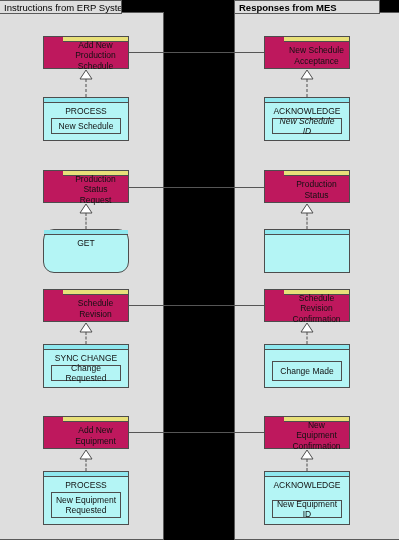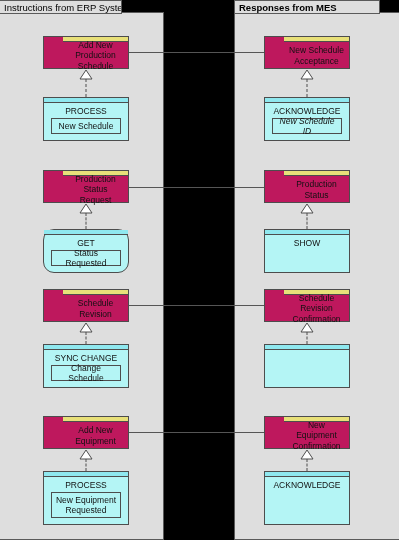--- a/index.html
+++ b/index.html
@@ -189,78 +189,77 @@
 </div>
 <div class="realize" style="left:43px; top:203px; width:86px; height:26px;">
   <svg width="14" height="11" viewBox="0 0 14 11">
     <polygon points="7,1 13,10 1,10" fill="#ffffff" stroke="#4d4d4d" stroke-width="1"></polygon>
   </svg>
   <div class="stem" style="top:10px; height:16px;"></div>
 </div>
 <div class="node cyan" style="left:43px; top:229px; width:86px; height:44px;border-radius:11px;">
   <div class="titlebar"></div>
   <div class="stereo">GET</div>
-  <div class="compartment" style="height:16px;">
-    <div class="attr">Status Requested</div>
-  </div>
 </div>
 
 <div class="node yellow" style="left:264px; top:170px; width:86px; height:33px;">
   <div class="titlebar"></div>
   <div class="body" style="height:27px;">
     <div class="name">Production Status</div>
   </div>
 </div>
 <div class="realize" style="left:264px; top:203px; width:86px; height:26px;">
   <svg width="14" height="11" viewBox="0 0 14 11">
     <polygon points="7,1 13,10 1,10" fill="#ffffff" stroke="#4d4d4d" stroke-width="1"></polygon>
   </svg>
   <div class="stem" style="top:10px; height:16px;"></div>
 </div>
 <div class="node cyan" style="left:264px; top:229px; width:86px; height:44px;">
   <div class="titlebar"></div>
-  <div class="stereo">SHOW</div>
 </div>
 
 <div class="node yellow" style="left:43px; top:289px; width:86px; height:33px;">
   <div class="titlebar"></div>
   <div class="body" style="height:27px;">
     <div class="name">Schedule Revision</div>
   </div>
 </div>
 <div class="realize" style="left:43px; top:322px; width:86px; height:22px;">
   <svg width="14" height="11" viewBox="0 0 14 11">
     <polygon points="7,1 13,10 1,10" fill="#ffffff" stroke="#4d4d4d" stroke-width="1"></polygon>
   </svg>
   <div class="stem" style="top:10px; height:12px;"></div>
 </div>
 <div class="node cyan" style="left:43px; top:344px; width:86px; height:44px;">
   <div class="titlebar"></div>
   <div class="stereo">SYNC CHANGE</div>
   <div class="compartment" style="height:16px;">
-    <div class="attr">Change Schedule</div>
+    <div class="attr">Change Requested</div>
   </div>
 </div>
 
 <div class="node yellow" style="left:264px; top:289px; width:86px; height:33px;">
   <div class="titlebar"></div>
   <div class="body" style="height:27px;">
     <div class="name">Schedule Revision
 Confirmation</div>
   </div>
 </div>
 <div class="realize" style="left:264px; top:322px; width:86px; height:22px;">
   <svg width="14" height="11" viewBox="0 0 14 11">
     <polygon points="7,1 13,10 1,10" fill="#ffffff" stroke="#4d4d4d" stroke-width="1"></polygon>
   </svg>
   <div class="stem" style="top:10px; height:12px;"></div>
 </div>
 <div class="node cyan" style="left:264px; top:344px; width:86px; height:44px;">
   <div class="titlebar"></div>
   <div class="stereo"></div>
+  <div class="compartment" style="height:20px;">
+    <div class="attr">Change Made</div>
+  </div>
 </div>
 
 <div class="node yellow" style="left:43px; top:416px; width:86px; height:33px;">
   <div class="titlebar"></div>
   <div class="body" style="height:27px;">
     <div class="name">Add New Equipment</div>
   </div>
 </div>
 <div class="realize" style="left:43px; top:449px; width:86px; height:22px;">
   <svg width="14" height="11" viewBox="0 0 14 11">
@@ -286,13 +285,16 @@
 </div>
 <div class="realize" style="left:264px; top:449px; width:86px; height:22px;">
   <svg width="14" height="11" viewBox="0 0 14 11">
     <polygon points="7,1 13,10 1,10" fill="#ffffff" stroke="#4d4d4d" stroke-width="1"></polygon>
   </svg>
   <div class="stem" style="top:10px; height:12px;"></div>
 </div>
 <div class="node cyan" style="left:264px; top:471px; width:86px; height:54px;">
   <div class="titlebar"></div>
   <div class="stereo">ACKNOWLEDGE</div>
+  <div class="compartment" style="height:18px;">
+    <div class="attr">New Equipment ID</div>
+  </div>
 </div>
 
 </body></html>

